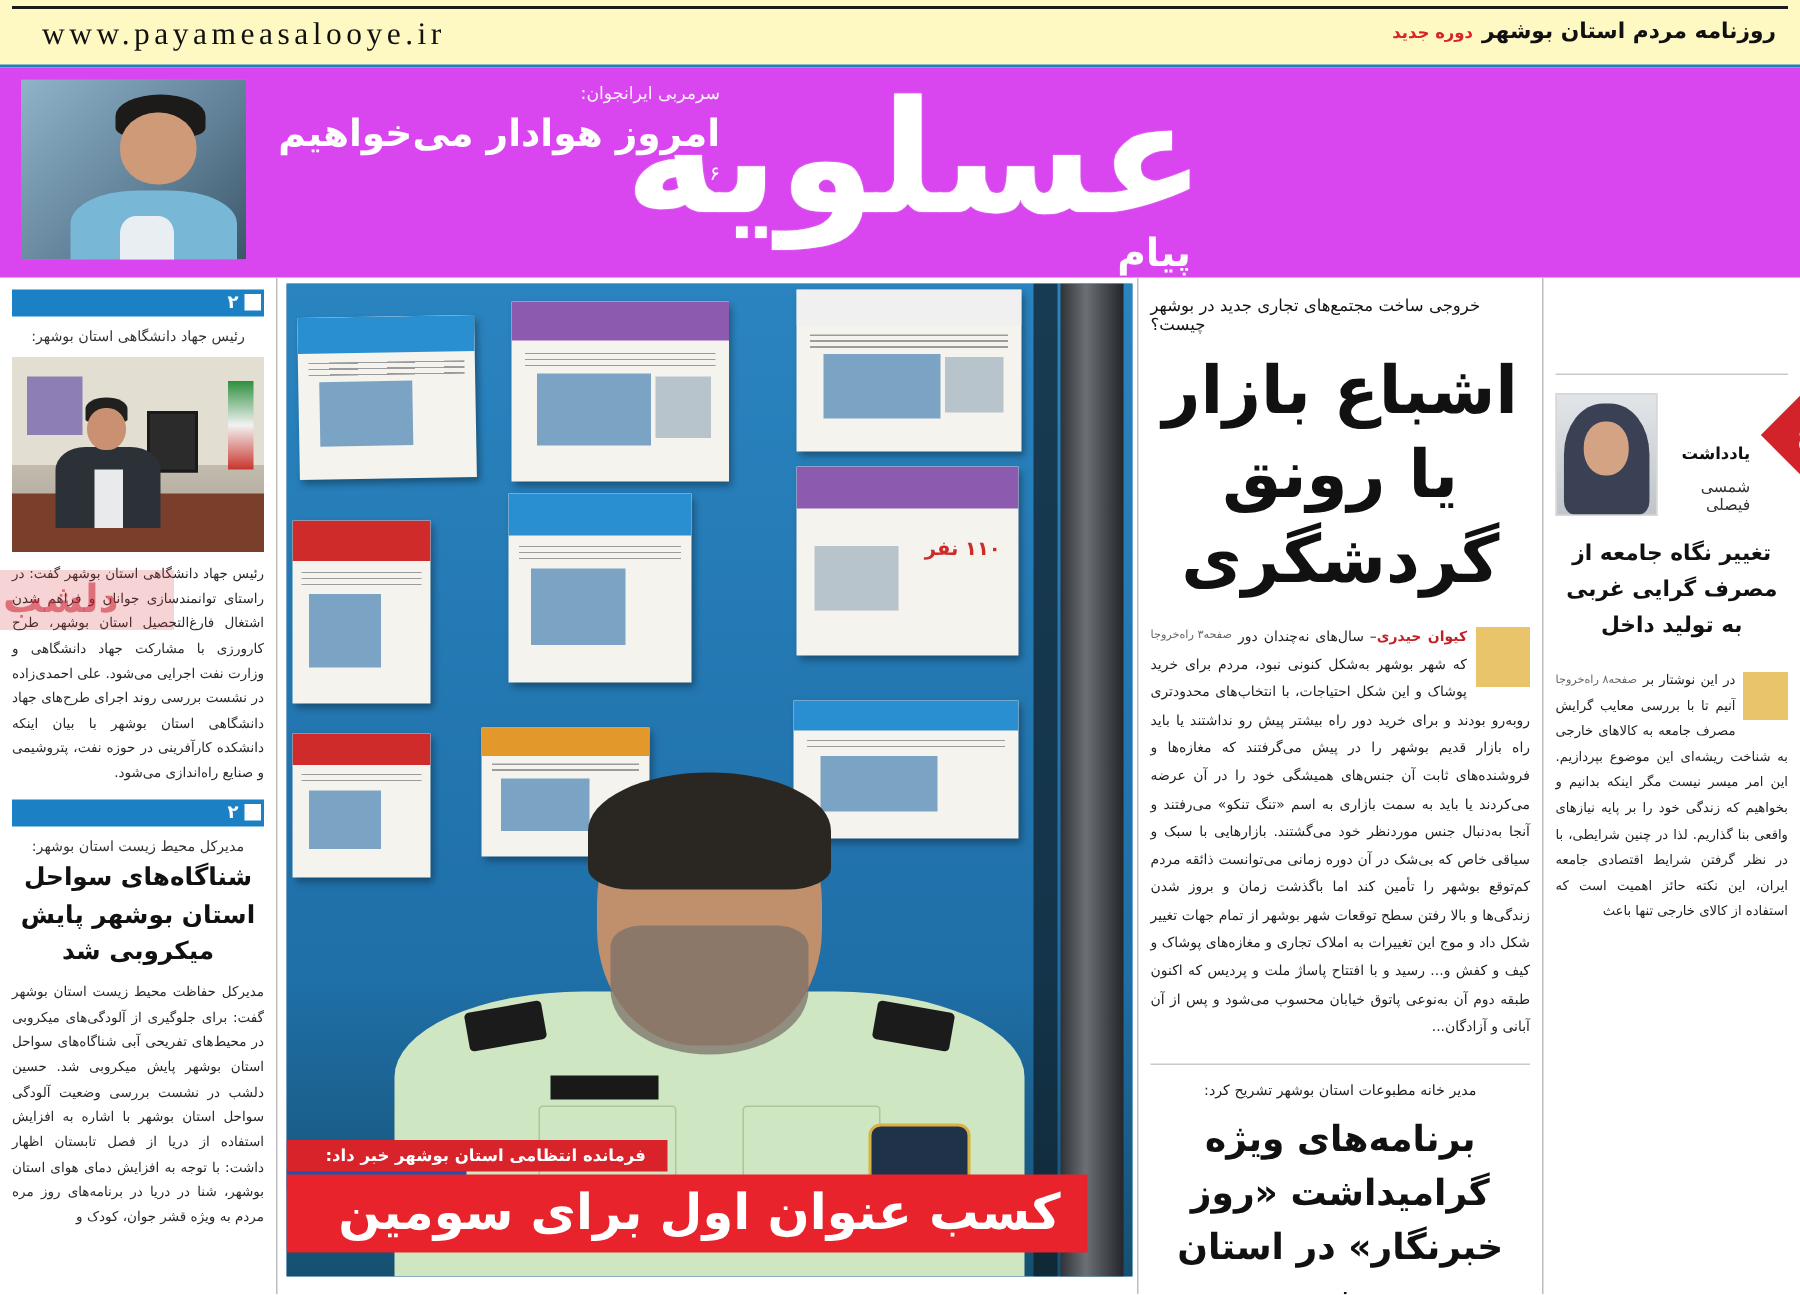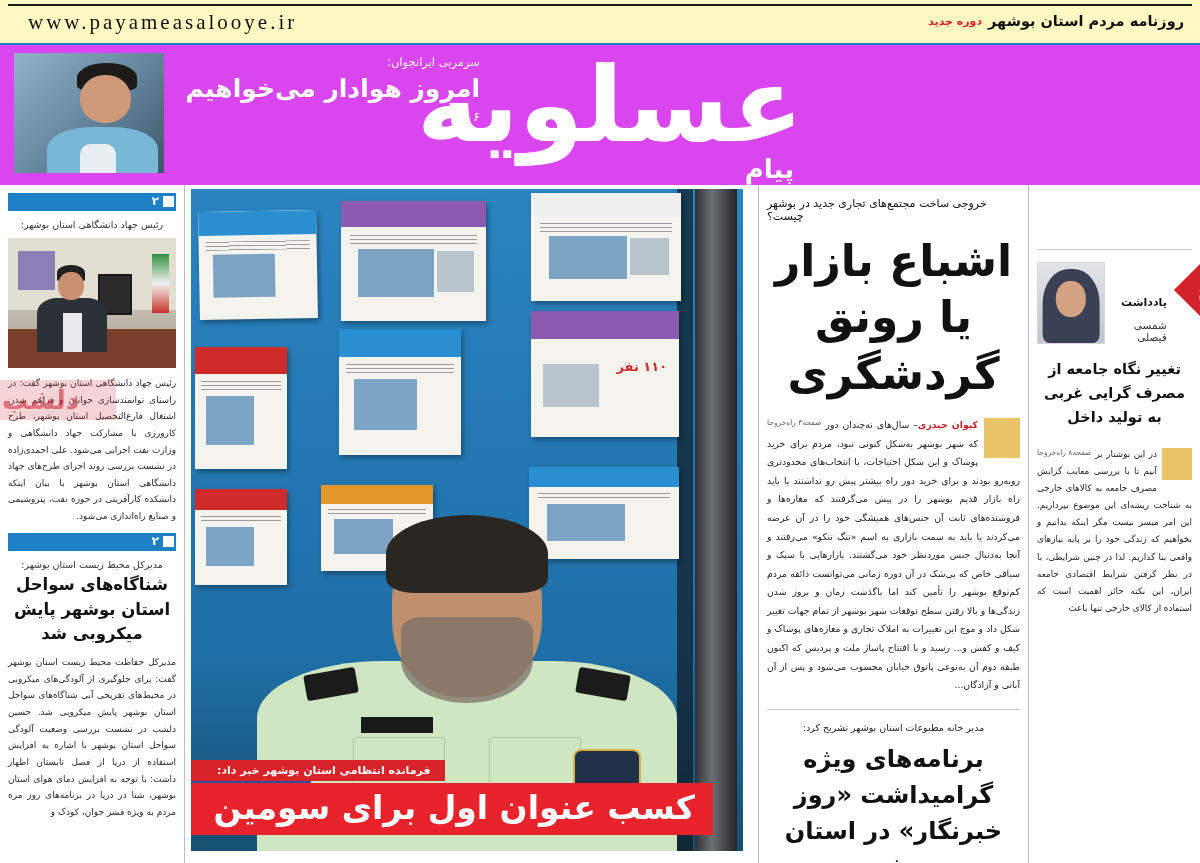--- a/index.html
+++ b/index.html
@@ -78,21 +78,21 @@
   .office .mon{position:absolute;right:26%;top:28%;width:18%;height:28%;background:#2b2b2b;border:2px solid #1a1a1a;}
   .office .man-head{position:absolute;left:30%;top:26%;width:15%;height:22%;border-radius:48%;background:#c99172;}
   .office .man-hair{position:absolute;left:29%;top:21%;width:17%;height:12%;border-radius:50% 50% 10% 10%;background:#20201e;}
   .office .man-body{position:absolute;left:17%;bottom:12%;width:42%;height:42%;border-radius:28% 28% 0 0;background:#2c3138;}
   .office .man-shirt{position:absolute;left:33%;bottom:12%;width:11%;height:30%;background:#e8eaec;}
 
   .wm{position:absolute;left:-4px;top:195px;width:120px;height:40px;background:rgba(214,58,70,.22);}
   .wm-text{position:absolute;left:2px;top:200px;font-size:26px;font-weight:bold;color:rgba(200,30,45,.55);direction:rtl;}
 
   
-  .col-center{position:absolute;left:185px;top:0;width:572px;height:634px;padding:4px 14px 0 6px;box-sizing:border-box;}
+  .col-center{position:absolute;left:185px;top:0;width:572px;height:634px;padding:4px 2px 0 6px;box-sizing:border-box;}
   .bigphoto{position:relative;width:100%;height:662px;overflow:hidden;background:#1f6fa8;}
   .bp-wall{position:absolute;inset:0;background:linear-gradient(180deg,#2a84c0 0%,#1f6fa8 70%,#15506f 100%);}
   .bp-frame{position:absolute;right:6px;top:0;width:42px;height:100%;background:linear-gradient(90deg,#2f3337,#6b7075 40%,#23262a);}
   .bp-frame2{position:absolute;right:50px;top:0;width:16px;height:100%;background:#0e1417;opacity:.65;}
   .np{position:absolute;background:#f4f3ee;box-shadow:2px 3px 5px rgba(0,0,0,.35);overflow:hidden;}
   .np .mast{position:absolute;left:0;right:0;top:0;height:22%;}
   .np .mast.blue{background:#2a8fd0;}
   .np .mast.purple{background:#8c5bb0;}
   .np .mast.red{background:#cf2b2b;}
   .np .mast.orange{background:#e2982b;}

